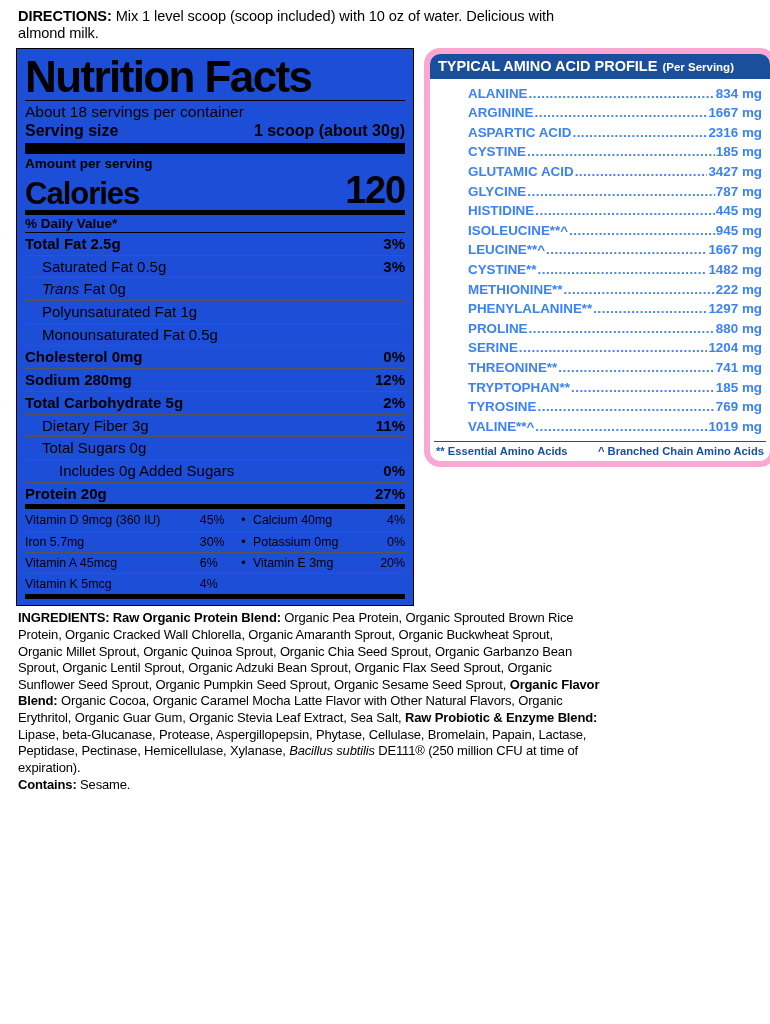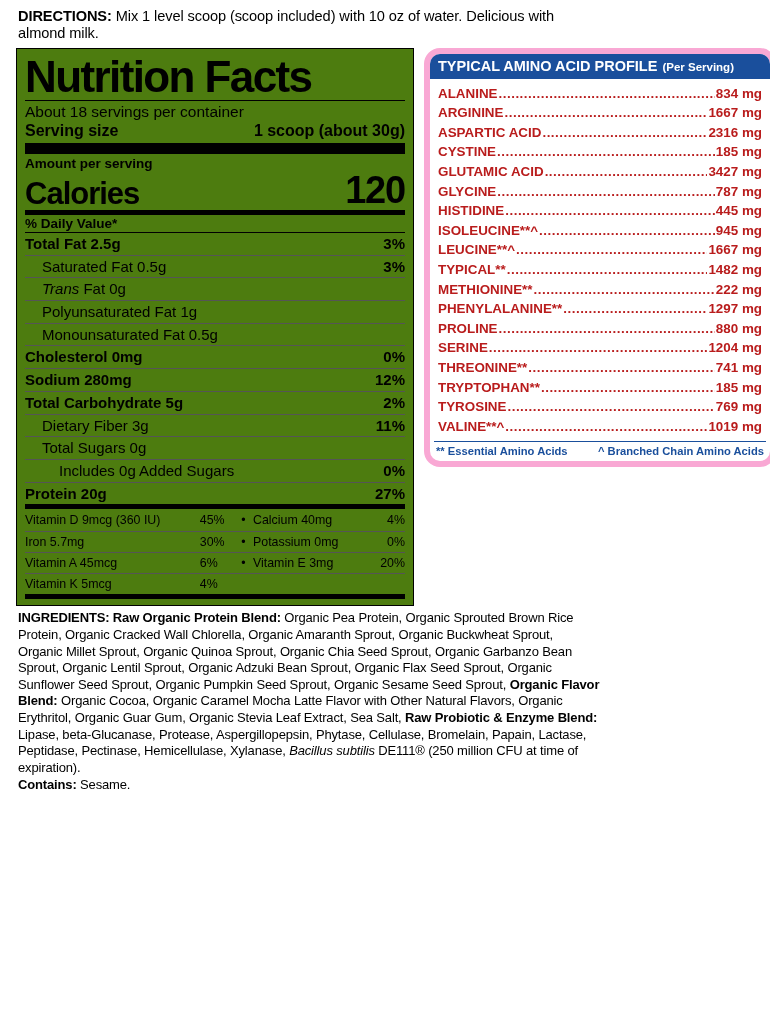--- a/index.html
+++ b/index.html
@@ -31,21 +31,21 @@
     align-items: flex-start;
     gap: 10px;
   }
   .col-left { width: 398px; flex: 0 0 398px; }
   .col-right { width: 352px; flex: 0 0 352px; }
 
   
   .nf {
     border: 1.5px solid #000;
     padding: 5px 8px 6px 8px;
-    background: #4d7c0f;
+    background: #1d4ed8;
   }
   .nf-title {
     font-family: "Liberation Sans", sans-serif;
     font-weight: bold;
     font-size: 44px;
     line-height: 0.98;
     letter-spacing: -1.6px;
     margin: 1px 0 2px 0;
   }
   .rule-thin { border-bottom: 1px solid #000; }
@@ -139,26 +139,27 @@
     padding: 4px 8px 5px 8px;
     display: flex;
     align-items: baseline;
     gap: 5px;
   }
   .aa-head .sub { font-size: 11.5px; font-weight: bold; }
   .aa-body { padding: 5px 8px 2px 8px; }
   .aa-row {
     display: flex;
     align-items: baseline;
-    color: #b91c1c;
+    color: #3b82f6;
     font-weight: bold;
     font-size: 13.4px;
     line-height: 1.0;
     padding: 3.1px 0 3.1px 0;
     white-space: nowrap;
+    margin-left: 30px;
   }
   .aa-row .nm { flex: 0 0 auto; }
   .aa-row .leader {
     flex: 1 1 auto;
     overflow: hidden;
     white-space: nowrap;
     letter-spacing: 0.5px;
     font-weight: bold;
     margin: 0 1px;
   }
@@ -384,21 +385,21 @@
             <span class="nm">ISOLEUCINE**^</span>
             <span class="leader">..........................................................................................</span>
             <span class="val">945 mg</span>
           </div>
           <div class="aa-row">
             <span class="nm">LEUCINE**^</span>
             <span class="leader">..........................................................................................</span>
             <span class="val">1667 mg</span>
           </div>
           <div class="aa-row">
-            <span class="nm">TYPICAL**</span>
+            <span class="nm">CYSTINE**</span>
             <span class="leader">..........................................................................................</span>
             <span class="val">1482 mg</span>
           </div>
           <div class="aa-row">
             <span class="nm">METHIONINE**</span>
             <span class="leader">..........................................................................................</span>
             <span class="val">222 mg</span>
           </div>
           <div class="aa-row">
             <span class="nm">PHENYLALANINE**</span>

